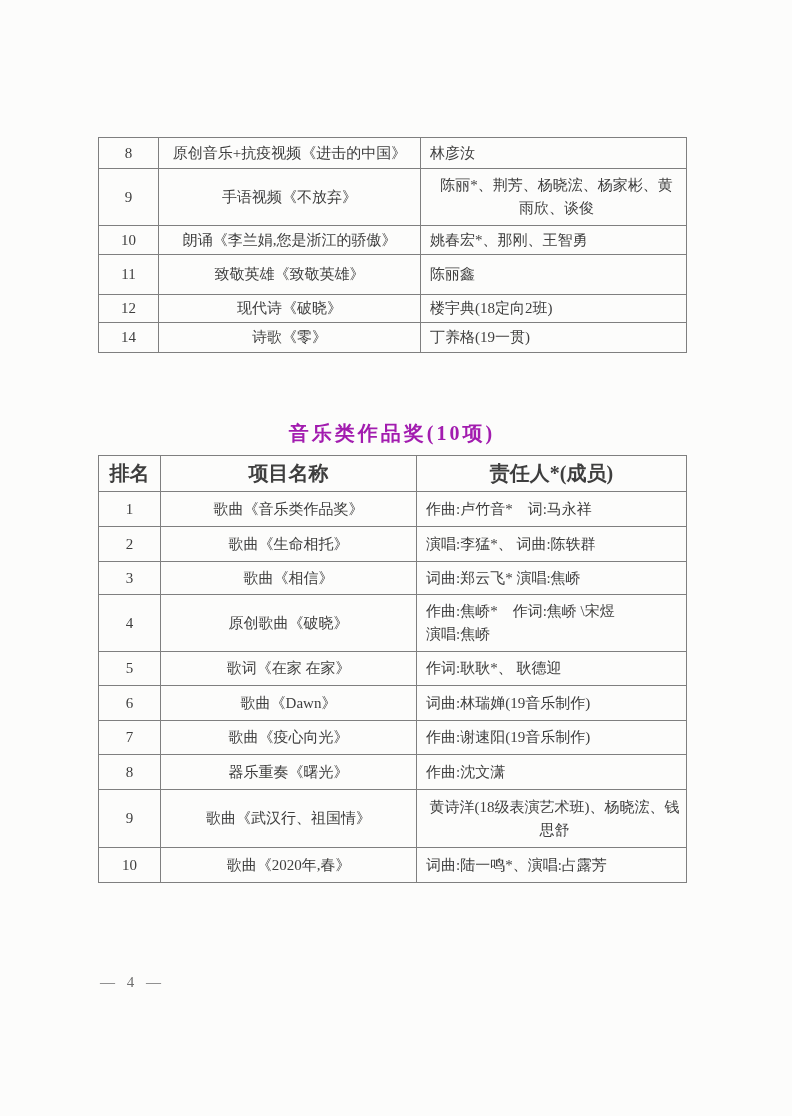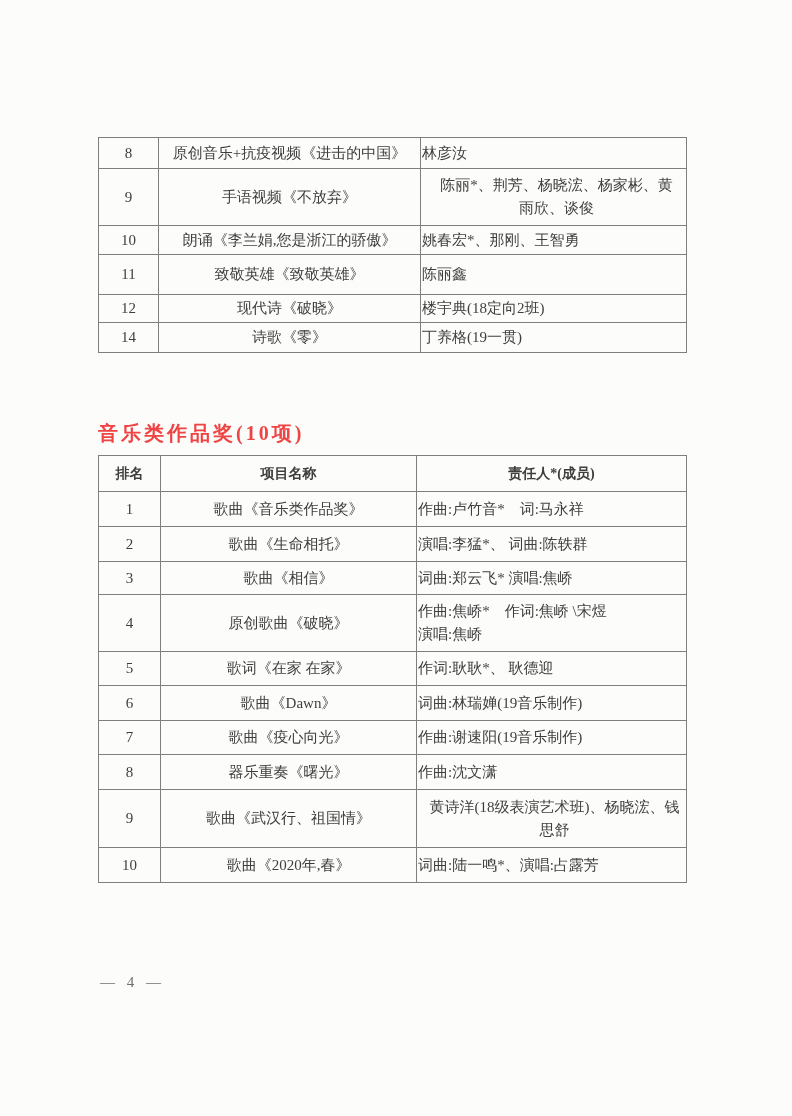--- a/index.html
+++ b/index.html
@@ -20,38 +20,39 @@
   .awards-table td{
     border:1px solid #7f7f7f;
     font-size:15px;
     line-height:23px;
     padding:2px 6px;
     vertical-align:middle;
     overflow:hidden;
   }
   td.rank{text-align:center;padding:2px 2px;}
   td.proj{text-align:center;}
-  td.pers{text-align:left;padding-left:1px;white-space:pre-line;}
+  td.pers{text-align:left;padding-left:9px;white-space:pre-line;}
   td.pers.c{text-align:center;padding-left:12px;}
   .t1{left:98px;top:137px;}
   .t2{left:98px;top:455px;}
   .t2 .hdr td{
     font-weight:bold;
-    font-size:14px;
+    font-size:20px;
     text-align:center;
     white-space:nowrap;
   }
   .section-title{
     position:absolute;
     left:98px;top:420px;
     width:588px;
+    text-align:center;
     font-size:20px;
     font-weight:600;
     letter-spacing:3px;
-    color:#ef4444;
+    color:#a21caf;
   }
   .page-number{
     position:absolute;
     left:100px;top:974px;
     font-size:15px;
     color:#6e6e6e;
     letter-spacing:4px;
   }
 </style>
 </head>

